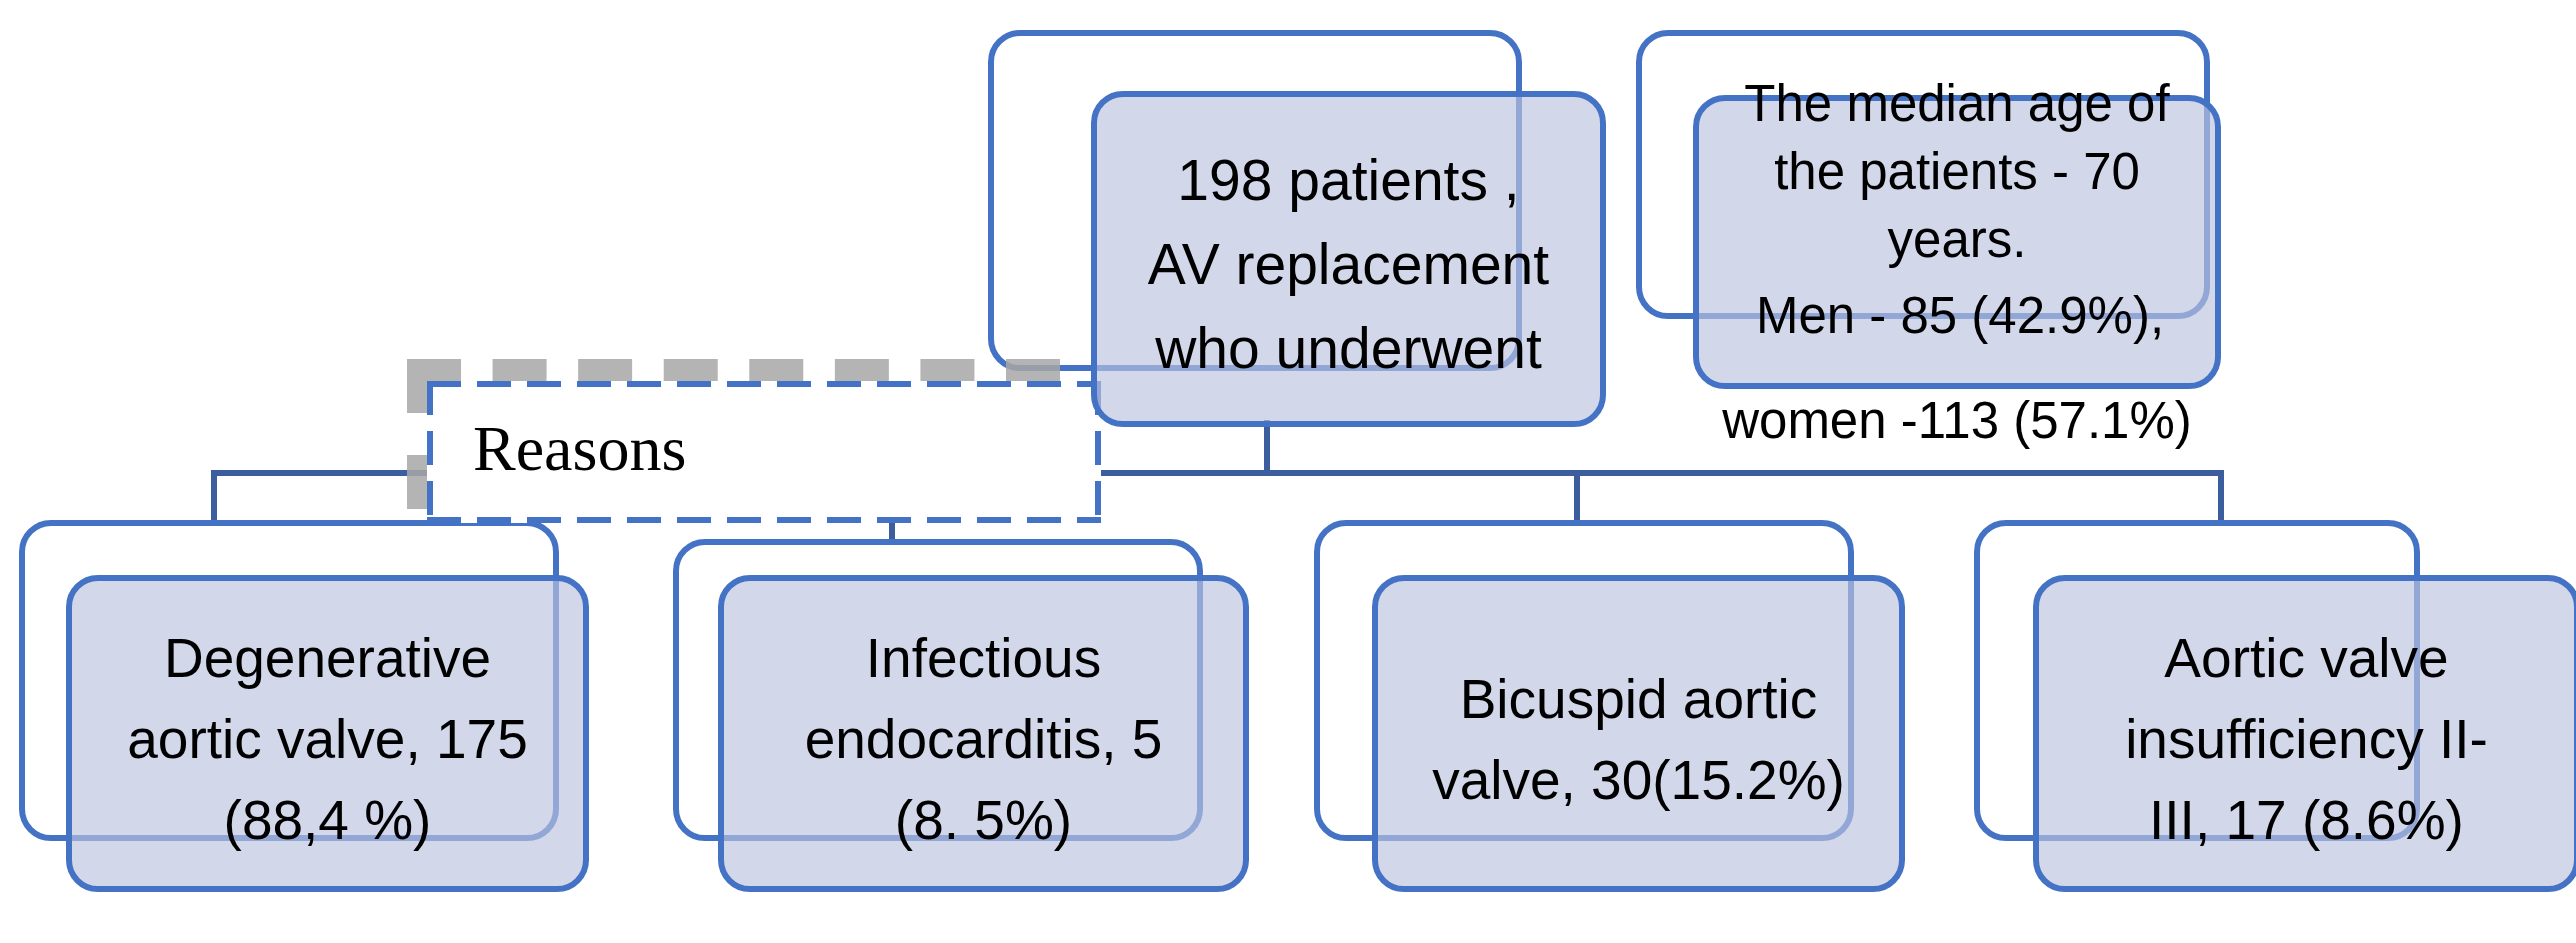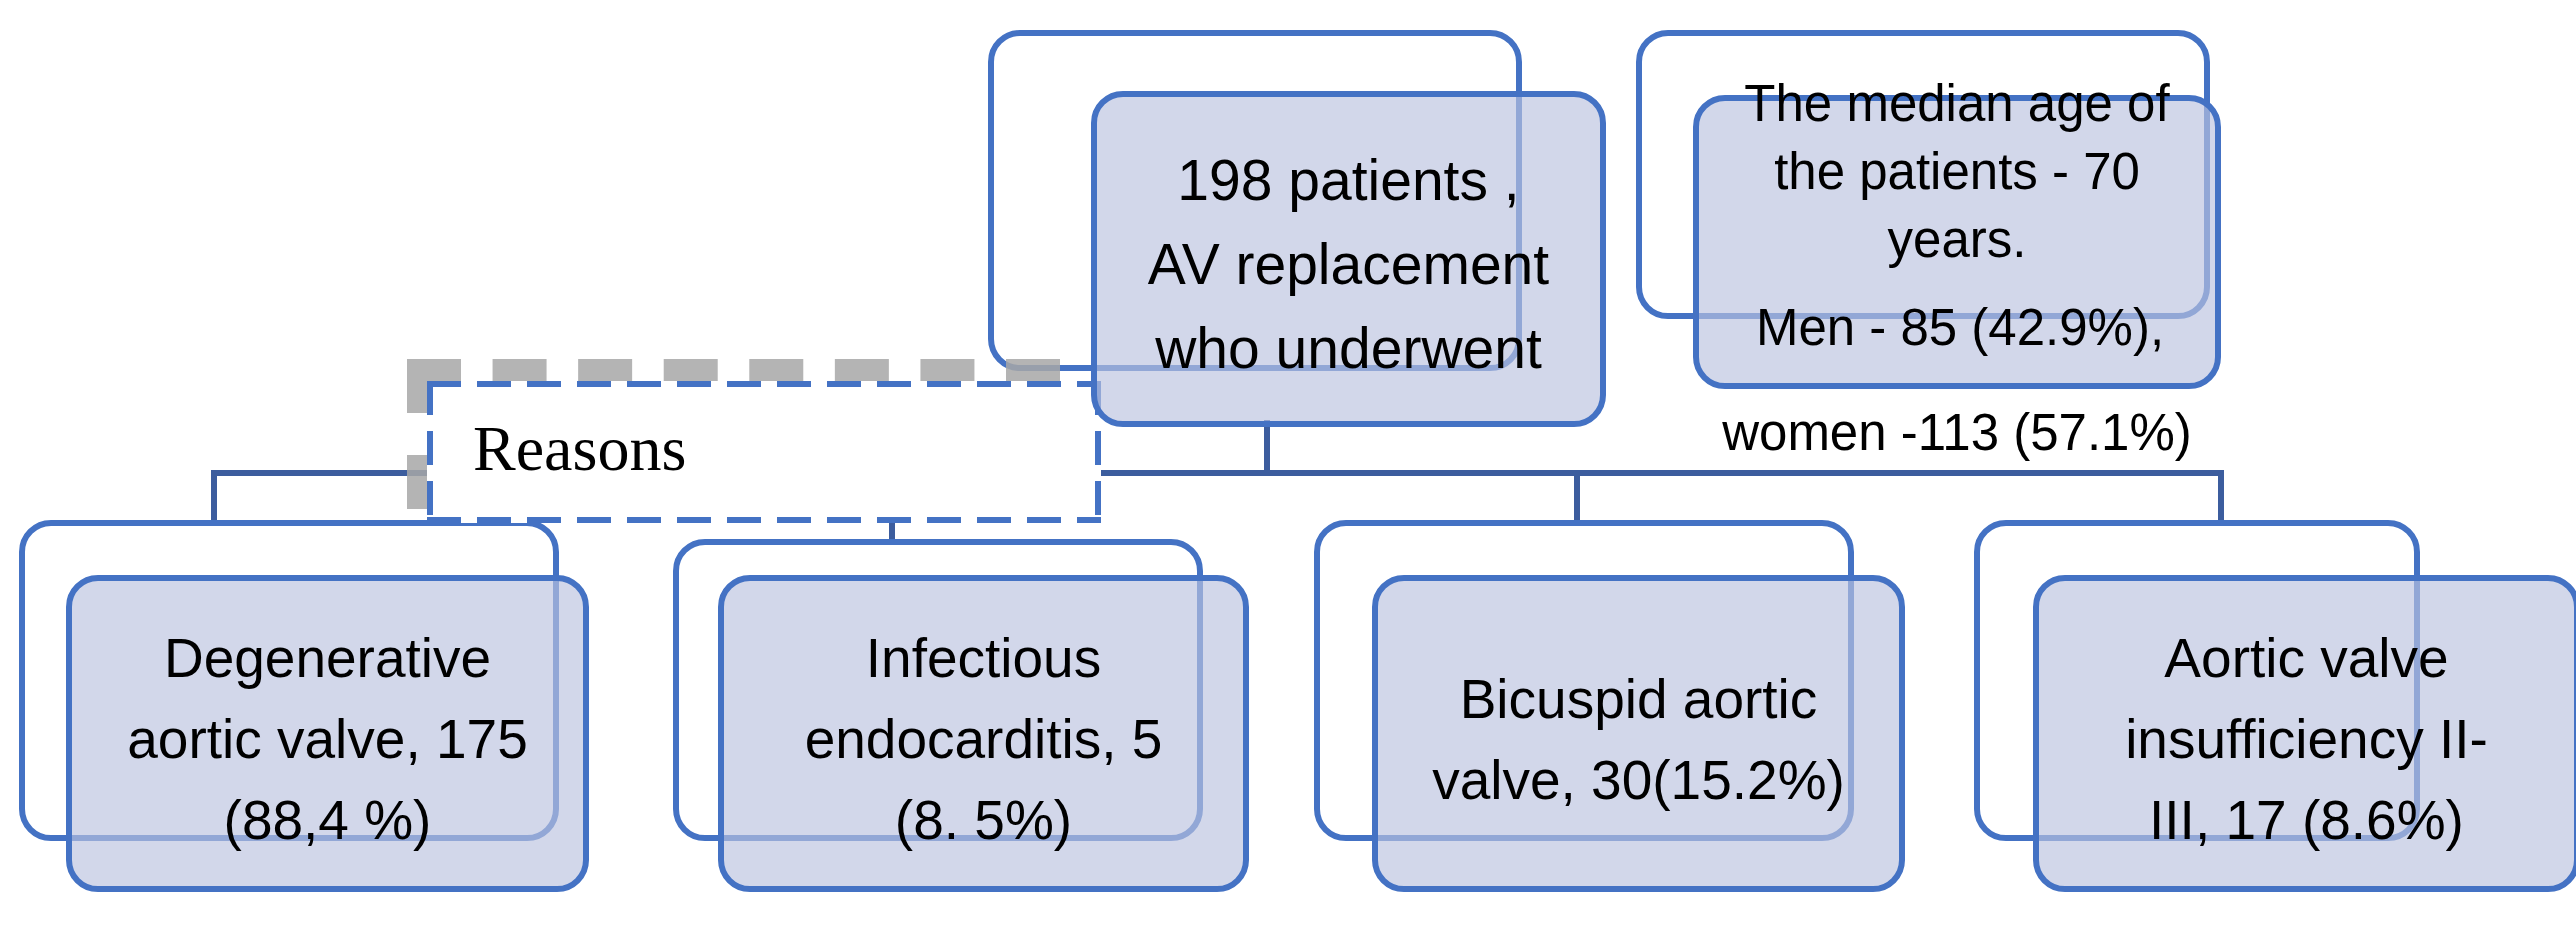--- a/index.html
+++ b/index.html
@@ -18,21 +18,21 @@
   .reasons-box{position:absolute;background:#ffffff;}
   .dash-h{position:absolute;left:0;width:100%;height:6px;
           background:repeating-linear-gradient(90deg,#4472C4 0 34px,rgba(0,0,0,0) 34px 50px);}
   .dash-v{position:absolute;top:0;height:100%;width:6px;
           background:repeating-linear-gradient(180deg,#4472C4 0 34px,rgba(0,0,0,0) 34px 50px);}
   .reasons-label{position:absolute;left:46px;top:50%;transform:translateY(-54%);
                  font-family:"Liberation Serif",serif;font-size:64px;}
   
   .txt-patients{top:41px;font-size:57px;line-height:84px;}
   .txt-demo{top:-31px;font-size:51px;line-height:68px;}
-  .txt-demo .p2{margin-top:20px;padding-left:6px;}
+  .txt-demo .p2{margin-top:8px;padding-left:6px;}
   .txt-demo .p3{margin-top:37px;text-align:center;}
   .txt-3line{top:37px;}
   .txt-2line{top:78px;}
 </style>
 </head>
 <body>
 
 <div class="canvas">
 
   <div class="conn" style="left:213px;top:470px;width:2011px;height:6px;"></div>

